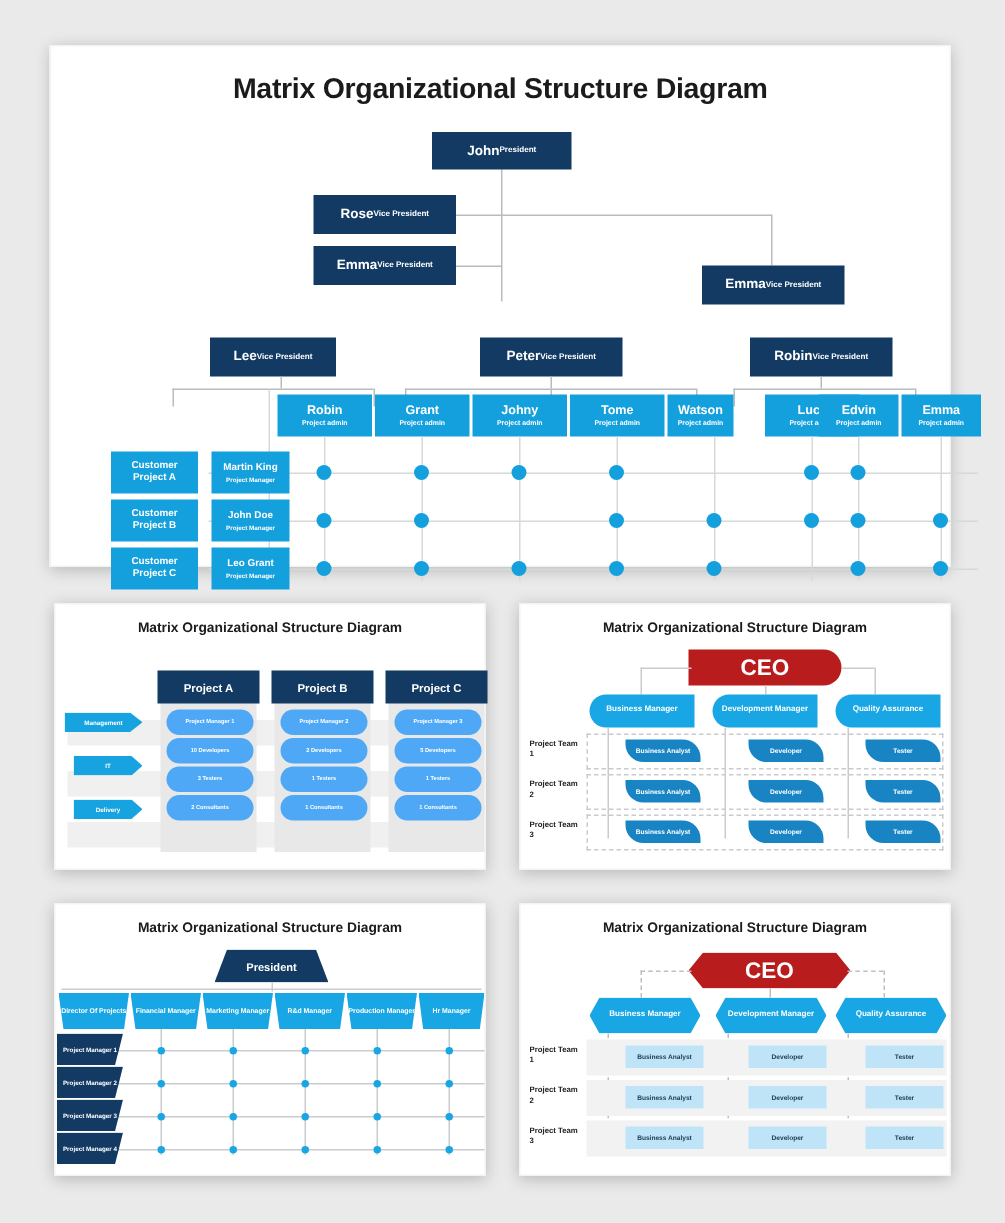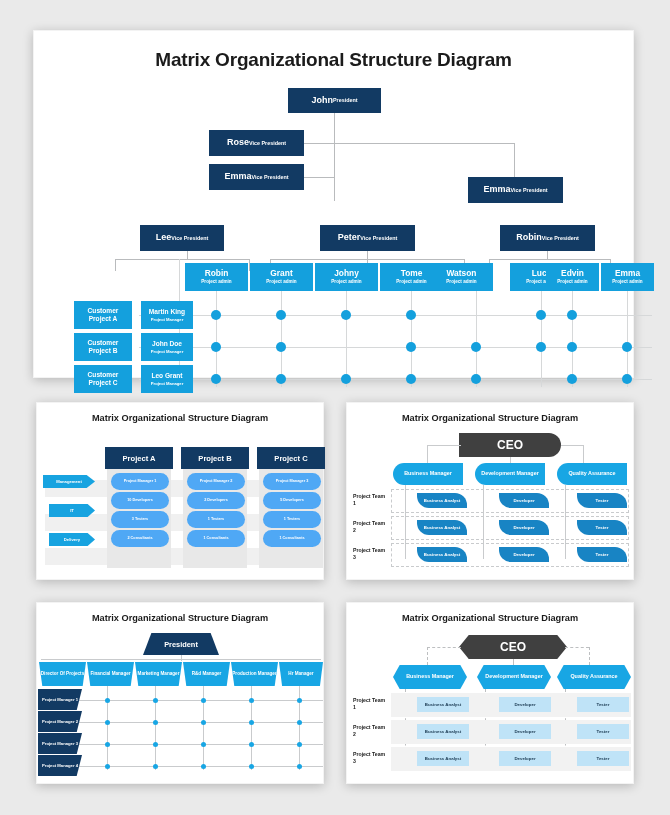--- a/index.html
+++ b/index.html
@@ -82,23 +82,23 @@
   .t1band { position:absolute; background:#f0f0f0; }
   .t1arrow {
     position:absolute; background:#17a3e0; color:#fff;
     display:flex; align-items:center; justify-content:center;
     font-size:4.2px; font-weight:bold;
     clip-path: polygon(0 0, 84% 0, 100% 50%, 84% 100%, 0 100%);
   }
 
   
   .ceo {
-    position:absolute; background:#404040; color:#fff;
+    position:absolute; background:#b91c1c; color:#fff;
     display:flex; align-items:center; justify-content:center;
-    font-size:12px; font-weight:bold;
+    font-size:15px; font-weight:bold;
   }
   .ceo.r2 { border-radius:0 22px 22px 0; }
   .ceo.hexo { clip-path: polygon(9% 0, 91% 0, 100% 50%, 91% 100%, 9% 100%, 0 50%); }
   .mgr {
     position:absolute; background:#18a6e4; color:#fff;
     display:flex; flex-direction:column; align-items:center; justify-content:center;
     text-align:center; font-size:5.4px; font-weight:bold; line-height:1.35;
   }
   .mgr.r2 { border-radius:14px 0 0 14px; }
   .mgr.hexo { clip-path: polygon(9% 0, 91% 0, 100% 50%, 91% 100%, 9% 100%, 0 50%); }
@@ -219,21 +219,21 @@
     <span class="r">Project admin</span>
   </div>
   <div class="bbox" style="left:281px; top:232px; width:63px; height:28px;">
     <span class="n">Johny</span>
     <span class="r">Project admin</span>
   </div>
   <div class="bbox" style="left:346px; top:232px; width:63px; height:28px;">
     <span class="n">Tome</span>
     <span class="r">Project admin</span>
   </div>
-  <div class="bbox" style="left:396px; top:232px; width:63px; height:28px;">
+  <div class="bbox" style="left:411px; top:232px; width:44px; height:28px;">
     <span class="n">Watson</span>
     <span class="r">Project admin</span>
   </div>
   <div class="bbox" style="left:476px; top:232px; width:63px; height:28px;">
     <span class="n">Lucy</span>
     <span class="r">Project admin</span>
   </div>
   <div class="bbox" style="left:512px; top:232px; width:53px; height:28px;">
     <span class="n">Edvin</span>
     <span class="r">Project admin</span>

